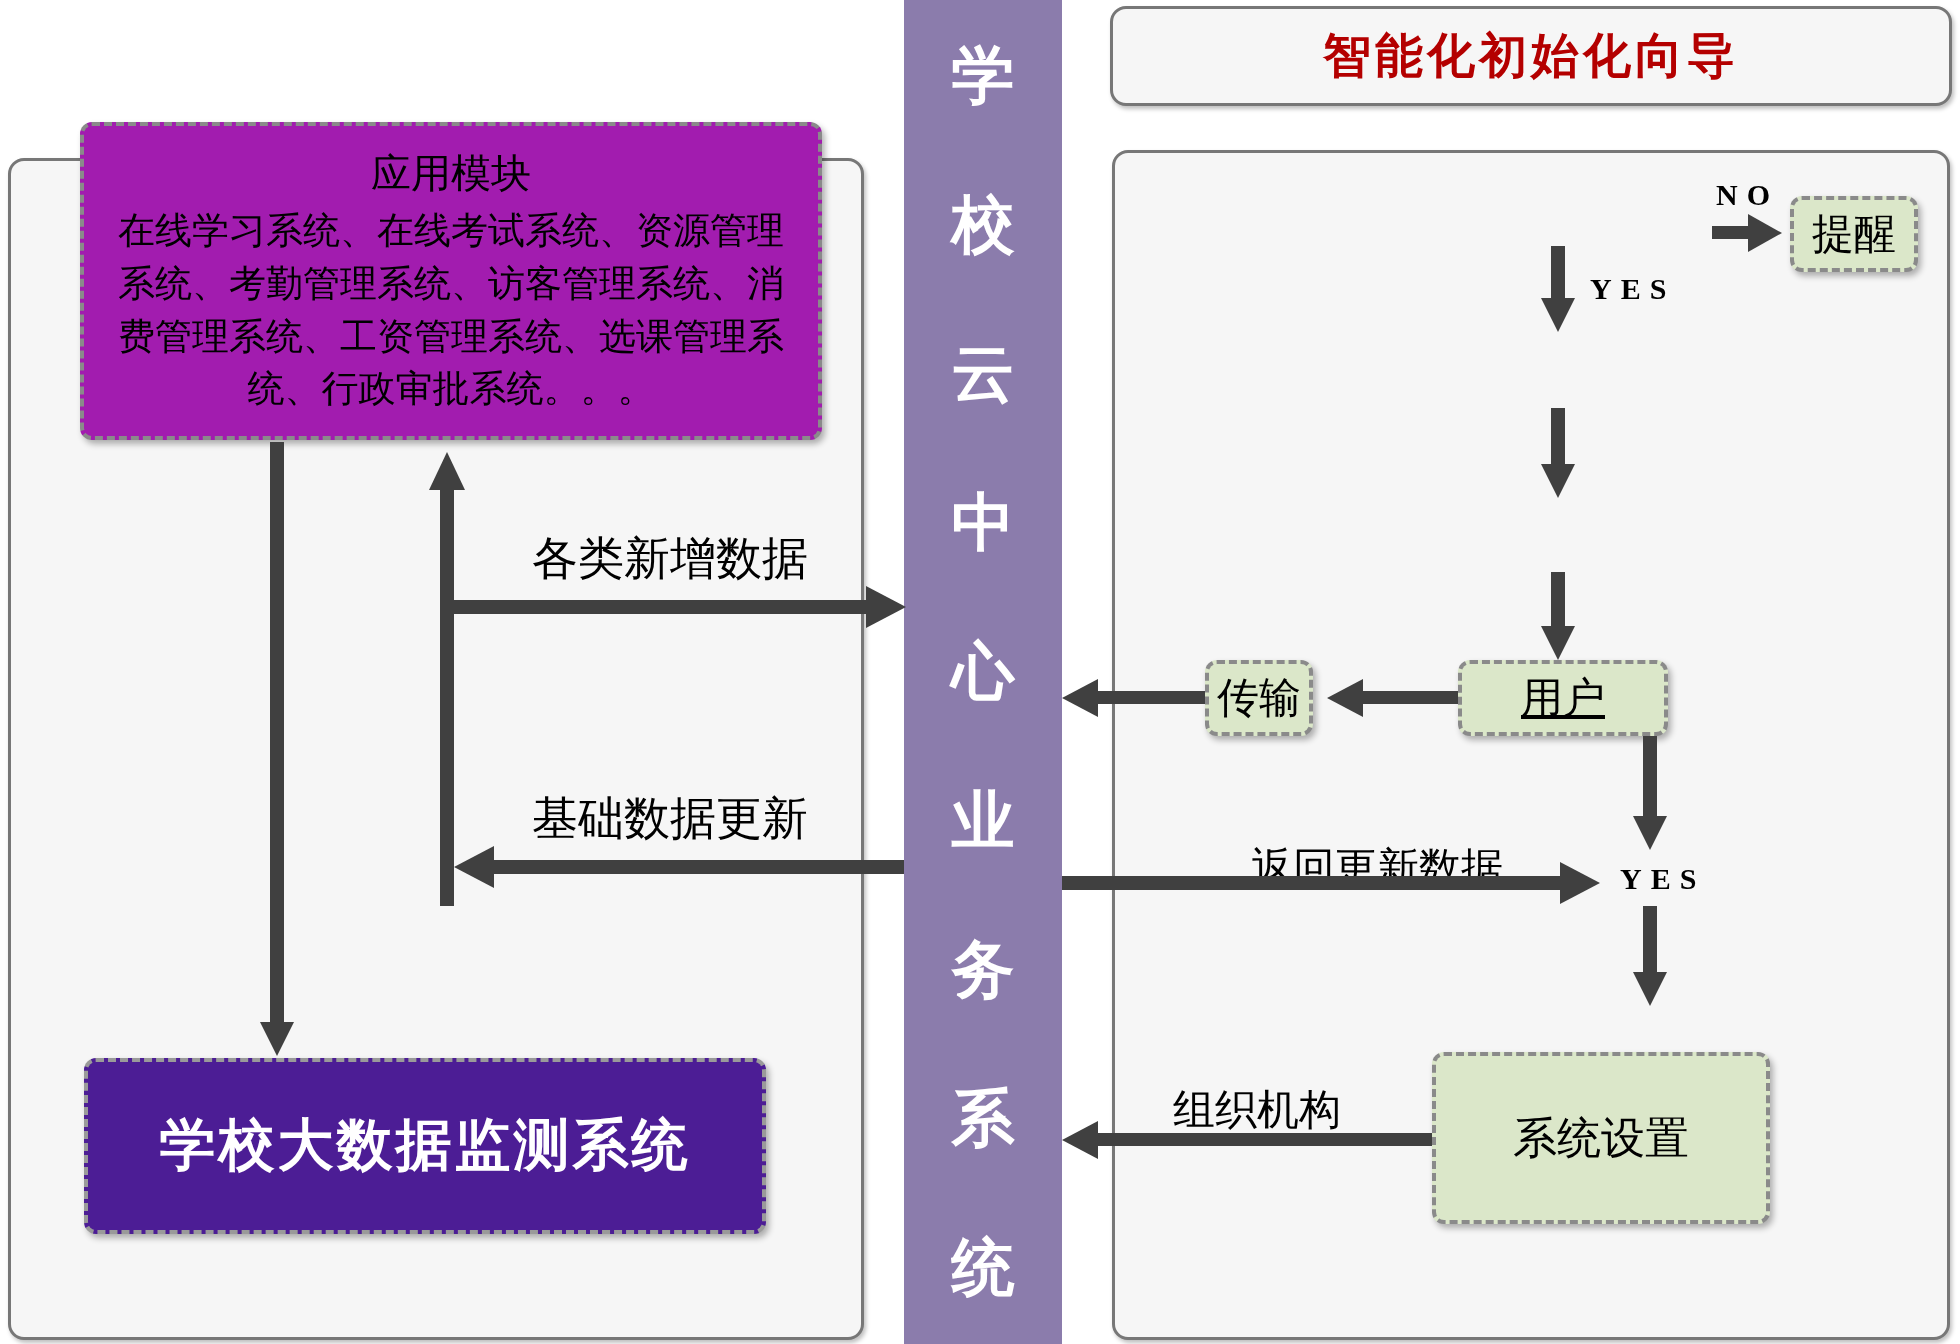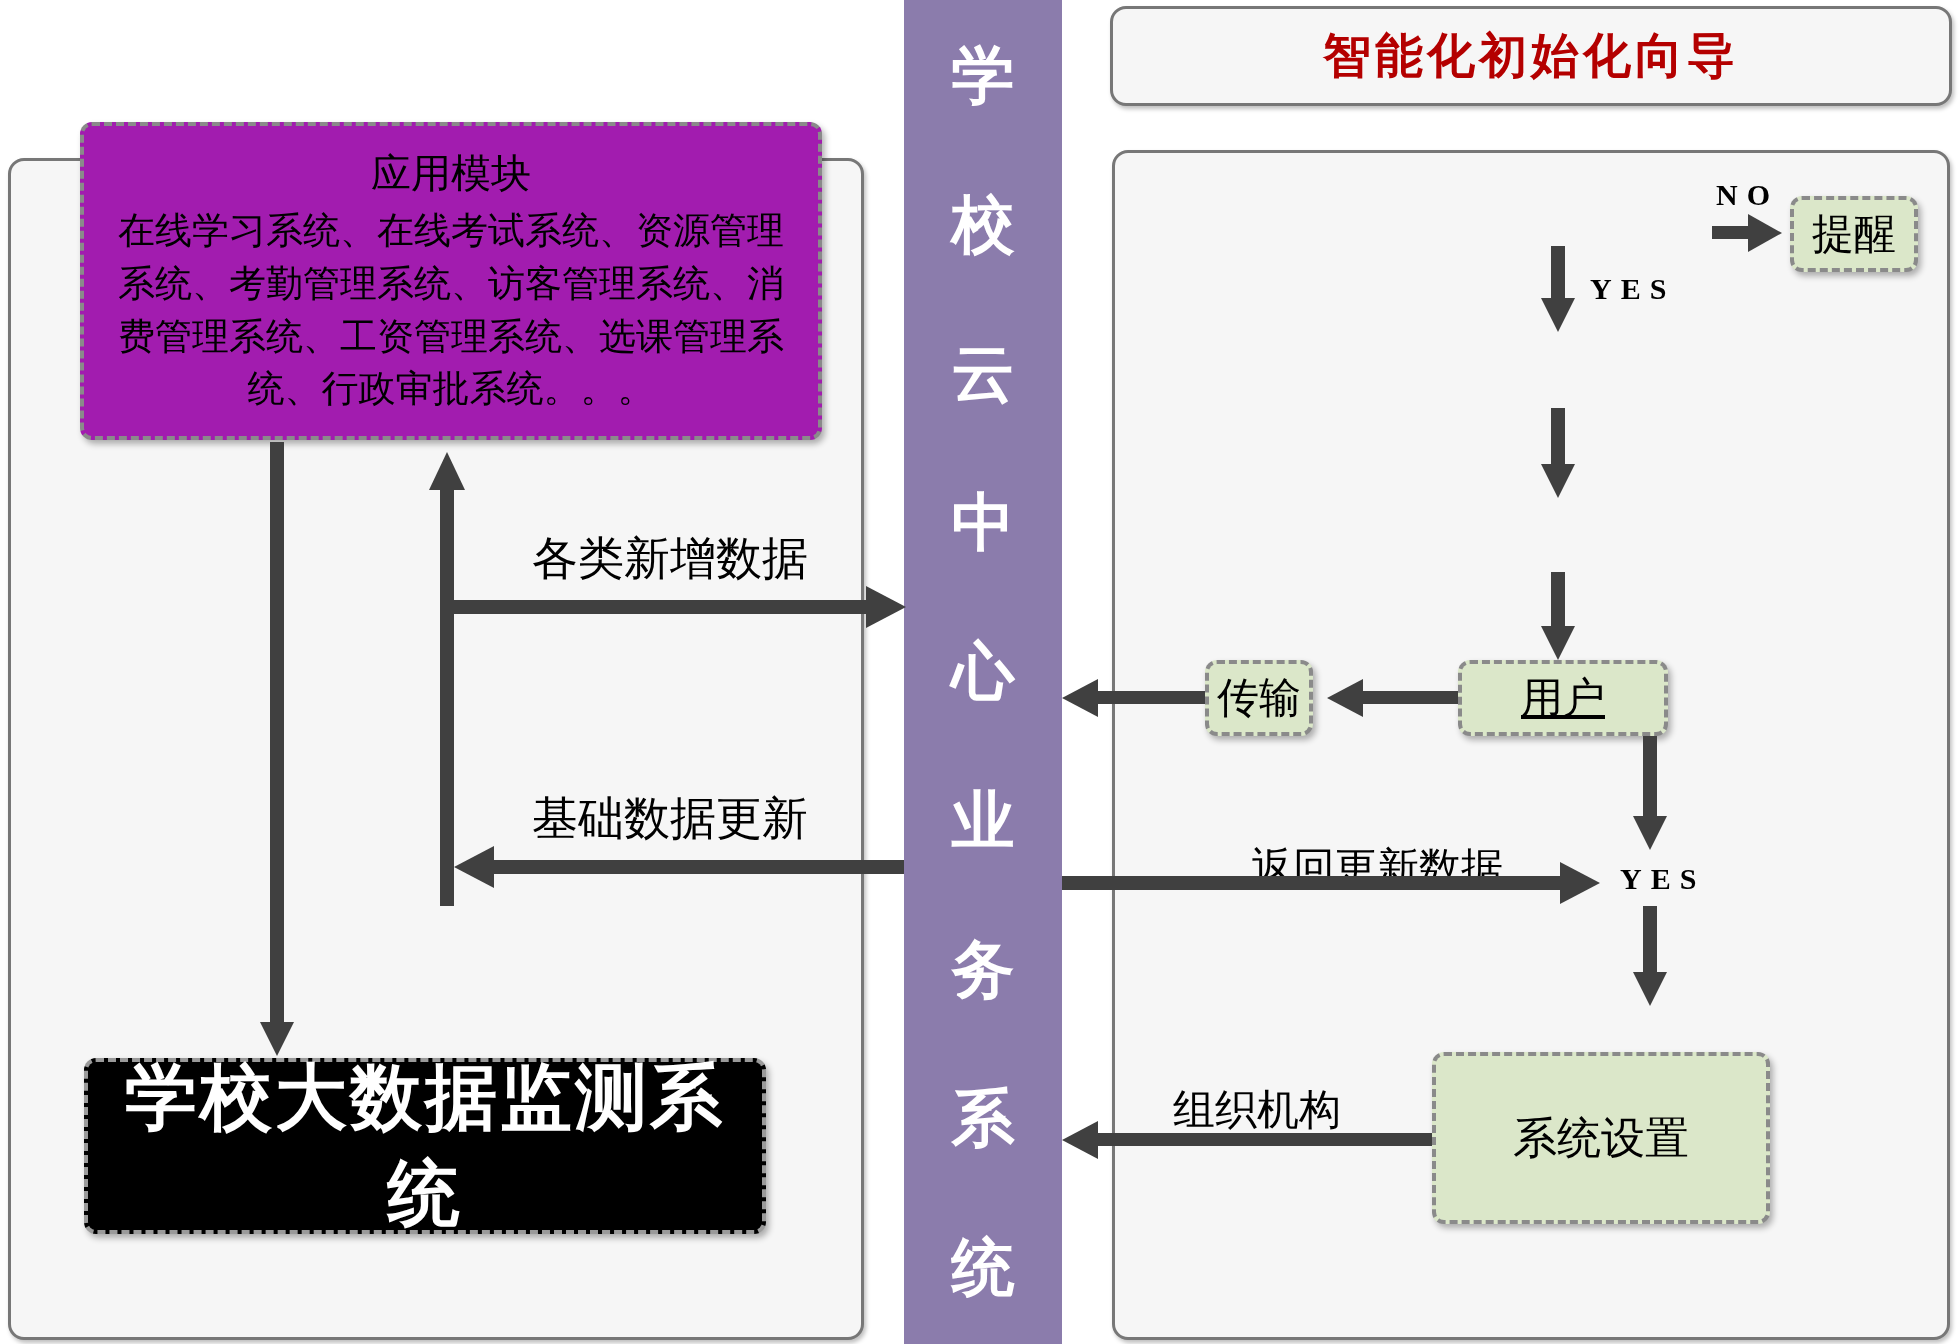--- a/index.html
+++ b/index.html
@@ -12,21 +12,21 @@
     background:#f6f6f6;border:3px solid #777;border-radius:16px;
     box-shadow:2px 3px 4px rgba(0,0,0,.25);box-sizing:border-box;
   }
   .hdr{display:flex;align-items:center;justify-content:center;
     font-size:48px;font-weight:700;letter-spacing:4px;}
   .box{box-sizing:border-box;border-radius:12px;display:flex;align-items:center;
     justify-content:center;text-align:center;box-shadow:3px 4px 6px rgba(0,0,0,.3);}
   .dash{border:4px dashed #8a8a8a;}
   .green{background:#dbe7c9;font-size:42px;}
   .yellow{background:#a21caf;}
-  .blue{background:#000000;color:#fff;font-size:72px;font-weight:700;letter-spacing:3px;}
+  .blue{background:#4c1d95;color:#fff;font-size:56px;font-weight:700;letter-spacing:3px;}
   .shaft{background:#404040;}
   .tri{width:0;height:0;border-style:solid;border-color:transparent;}
   .ah-right-big{border-width:21px 0 21px 40px;border-left-color:#404040;}
   .ah-left-big{border-width:21px 40px 21px 0;border-right-color:#404040;}
   .ah-right-sm{border-width:19px 0 19px 34px;border-left-color:#404040;}
   .ah-left-sm{border-width:19px 36px 19px 0;border-right-color:#404040;}
   .ah-down{border-width:34px 17px 0 17px;border-top-color:#404040;}
   .ah-up{border-width:0 18px 38px 18px;border-bottom-color:#404040;}
   .lbl{font-size:46px;text-align:center;white-space:nowrap;}
   .lbl-sm{font-size:42px;text-align:center;white-space:nowrap;}

